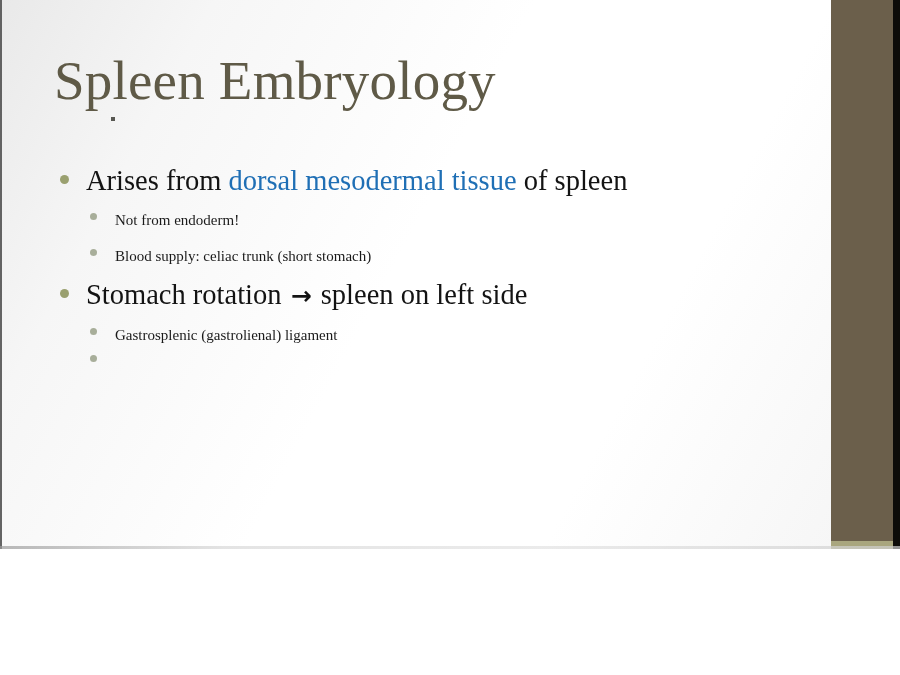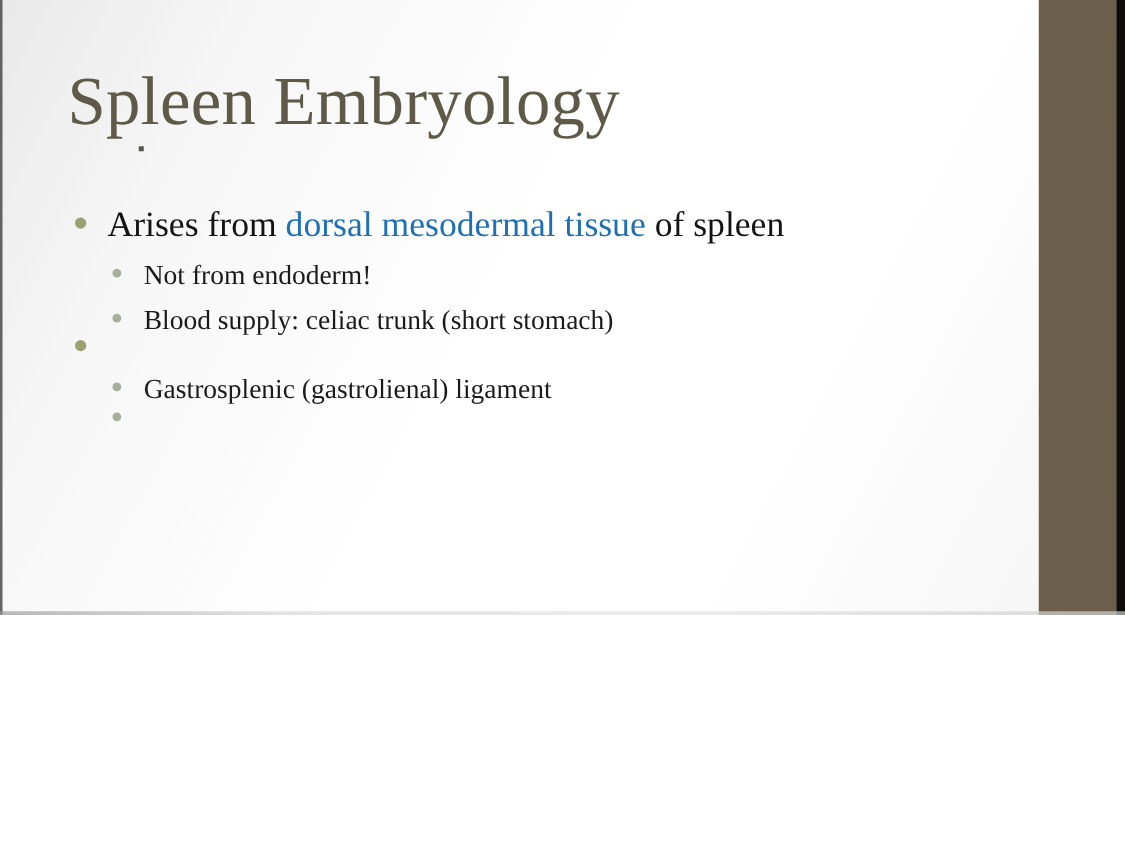--- a/index.html
+++ b/index.html
@@ -5,21 +5,21 @@
 <style>
   html, body {
     margin: 0;
     padding: 0;
     background: #ffffff;
   }
 
   .slide {
     position: relative;
     width: 900px;
-    height: 492px;
+    height: 549px;
     overflow: hidden;
     background: linear-gradient(118deg, #e9e9e9 0%, #f6f6f6 18%, #ffffff 45%, #ffffff 70%, #f4f4f4 100%);
     font-family: "Liberation Serif", "DejaVu Serif", serif;
     -webkit-font-smoothing: antialiased;
   }
 
   
   .edge-left {
     position: absolute;
     left: 0;
@@ -150,21 +150,21 @@
     top: -5px;
   }
   .lvl2 .dot {
     display: inline-block;
     width: 7px;
     height: 7px;
     border-radius: 50%;
     background: #a8ae9a;
   }
   .lvl2 .text {
-    font-size: 22px;
+    font-size: 15px;
     line-height: 36px;
     color: #1a1a1a;
     white-space: nowrap;
   }
 
   .em-blue {
     color: #1f6fb5;
     font-weight: normal;
   }
 
@@ -204,20 +204,21 @@
       <span class="text">Not from endoderm!</span>
     </div>
 
     <div class="bullet-row lvl2">
       <span class="marker"><span class="dot"></span></span>
       <span class="text">Blood supply: celiac trunk (short stomach)</span>
     </div>
 
     <div class="bullet-row lvl1">
       <span class="marker"><span class="dot"></span></span>
+      <span class="text"><span>Stomach rotation </span><span class="arrow">→</span><span> spleen on left side</span></span>
     </div>
 
 
     <div class="bullet-row lvl2">
       <span class="marker"><span class="dot"></span></span>
       <span class="text">Gastrosplenic (gastrolienal) ligament</span>
     </div>
 
     <div class="bullet-row lvl2">
       <span class="marker"><span class="dot"></span></span>

